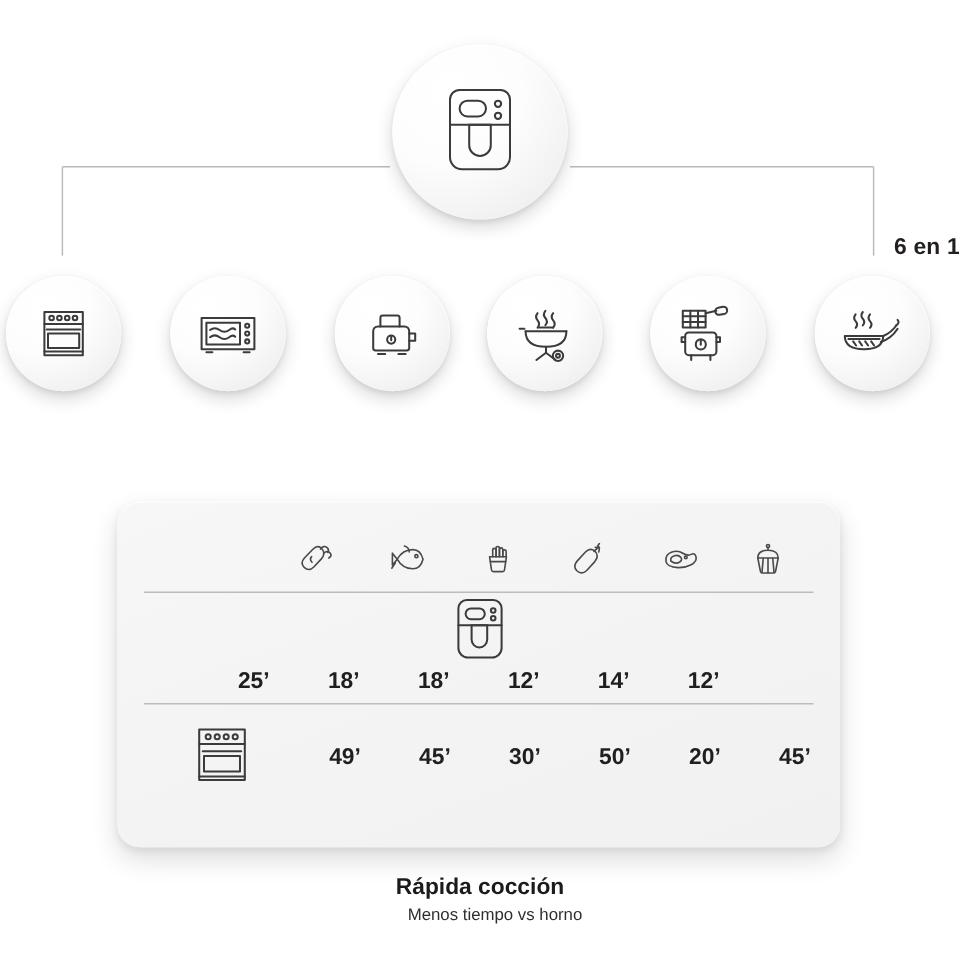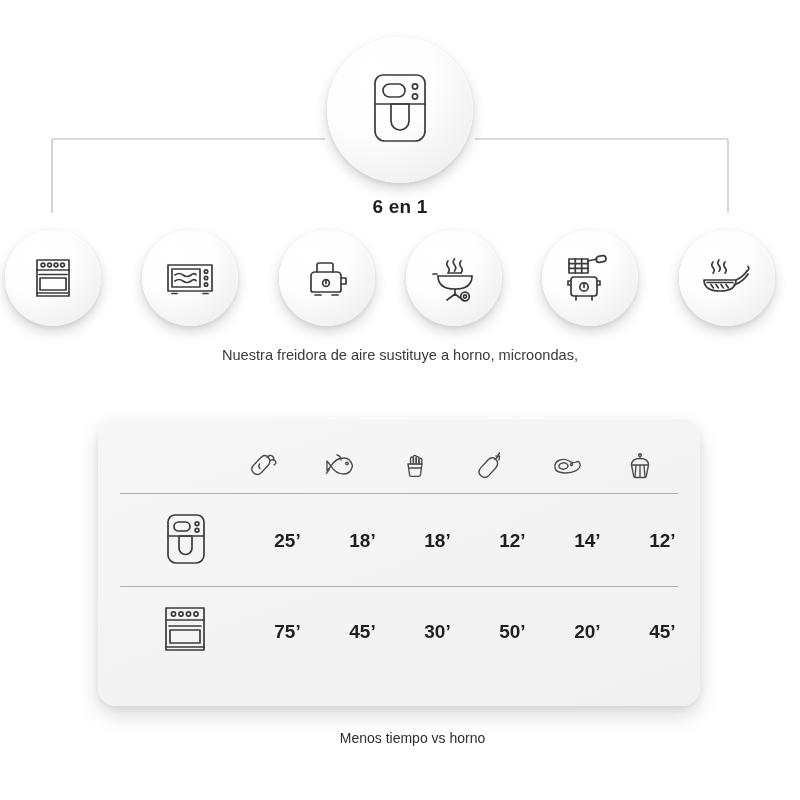--- a/index.html
+++ b/index.html
@@ -50,21 +50,21 @@
     height: 260px;
     pointer-events: none;
   }
 
   
   #six-in-one {
     position: absolute;
     left: 0;
     top: 196px;
     width: 800px;
-    text-align: center;
+    text-align: right;
     font-size: 19px;
     font-weight: bold;
     letter-spacing: 0.2px;
     color: #231f20;
   }
 
   
   .appliance-badge {
     width: 96px;
     height: 96px;
@@ -133,21 +133,21 @@
   #divider-top    { top: 75px; }
   #divider-middle { top: 168px; }
 
   .data-row {
     position: absolute;
     left: 0;
     width: 602px;
     display: flex;
     align-items: center;
   }
-  #row-airfryer { top: 78px;  height: 90px; }
+  #row-airfryer { top: 78px;  height: 90px; flex-direction: column; }
   #row-oven     { top: 169px; height: 90px; }
 
   .row-label {
     width: 130px;
     display: flex;
     align-items: center;
     justify-content: center;
   }
   .row-values {
     width: 450px;
@@ -317,21 +317,20 @@
       <path class="stroke-icon" d="M9 30.5 h26"></path>
       <path class="stroke-icon" d="M38 28 q7 -3 11 -9"></path>
       <path class="stroke-icon" d="M36 33 q9 -3 14 -11"></path>
       <path class="stroke-icon" d="M49 19 q3 -2 1 -4.5"></path>
       <path class="stroke-icon" d="M13 32.5 l2.4 3.4 M18 32.5 l2.4 3.4 M23 32.5 l2.4 3.4 M28 32.5 l2.4 3.4"></path>
     </svg>
   </span>
 </div>
 
 <div id="description">
-  <div>Nuestra freidora de aire sustituye a horno, microondas,</div>
 </div>
 
 <div id="comparison-card">
   <div class="card-grid">
 
     <div id="food-header">
       <div class="col">
         <span>
           <svg width="34" height="34" viewBox="0 0 34 34">
             <path class="stroke-icon-thin" d="M19.5 7.5 q4.5 4.5 0.5 9 l-6.5 7 q-4 4 -8 0.3 q-3.6 -3.6 0.2 -7.8 l7 -7.3 q3.6 -3.6 6.8 -1.2 z"></path>
@@ -434,27 +433,28 @@
             <rect class="stroke-icon" x="12" y="28" width="30" height="13"></rect>
             <path class="stroke-icon" d="M8 45 h38"></path>
             <circle class="stroke-icon" cx="15.5" cy="12" r="2.1"></circle>
             <circle class="stroke-icon" cx="23" cy="12" r="2.1"></circle>
             <circle class="stroke-icon" cx="30.5" cy="12" r="2.1"></circle>
             <circle class="stroke-icon" cx="38" cy="12" r="2.1"></circle>
           </svg>
         </span>
       </div>
       <div class="row-values">
-        <div class="cell">75’</div>
+        <div class="cell">49’</div>
         <div class="cell">45’</div>
         <div class="cell">30’</div>
         <div class="cell">50’</div>
         <div class="cell">20’</div>
         <div class="cell">45’</div>
       </div>
     </div>
 
   </div>
 </div>
 
 <div id="footer">
+  <div id="footer-title">Rápida cocción</div>
   <div id="footer-subtitle">Menos tiempo vs horno</div>
 </div>
 
 </body></html>

